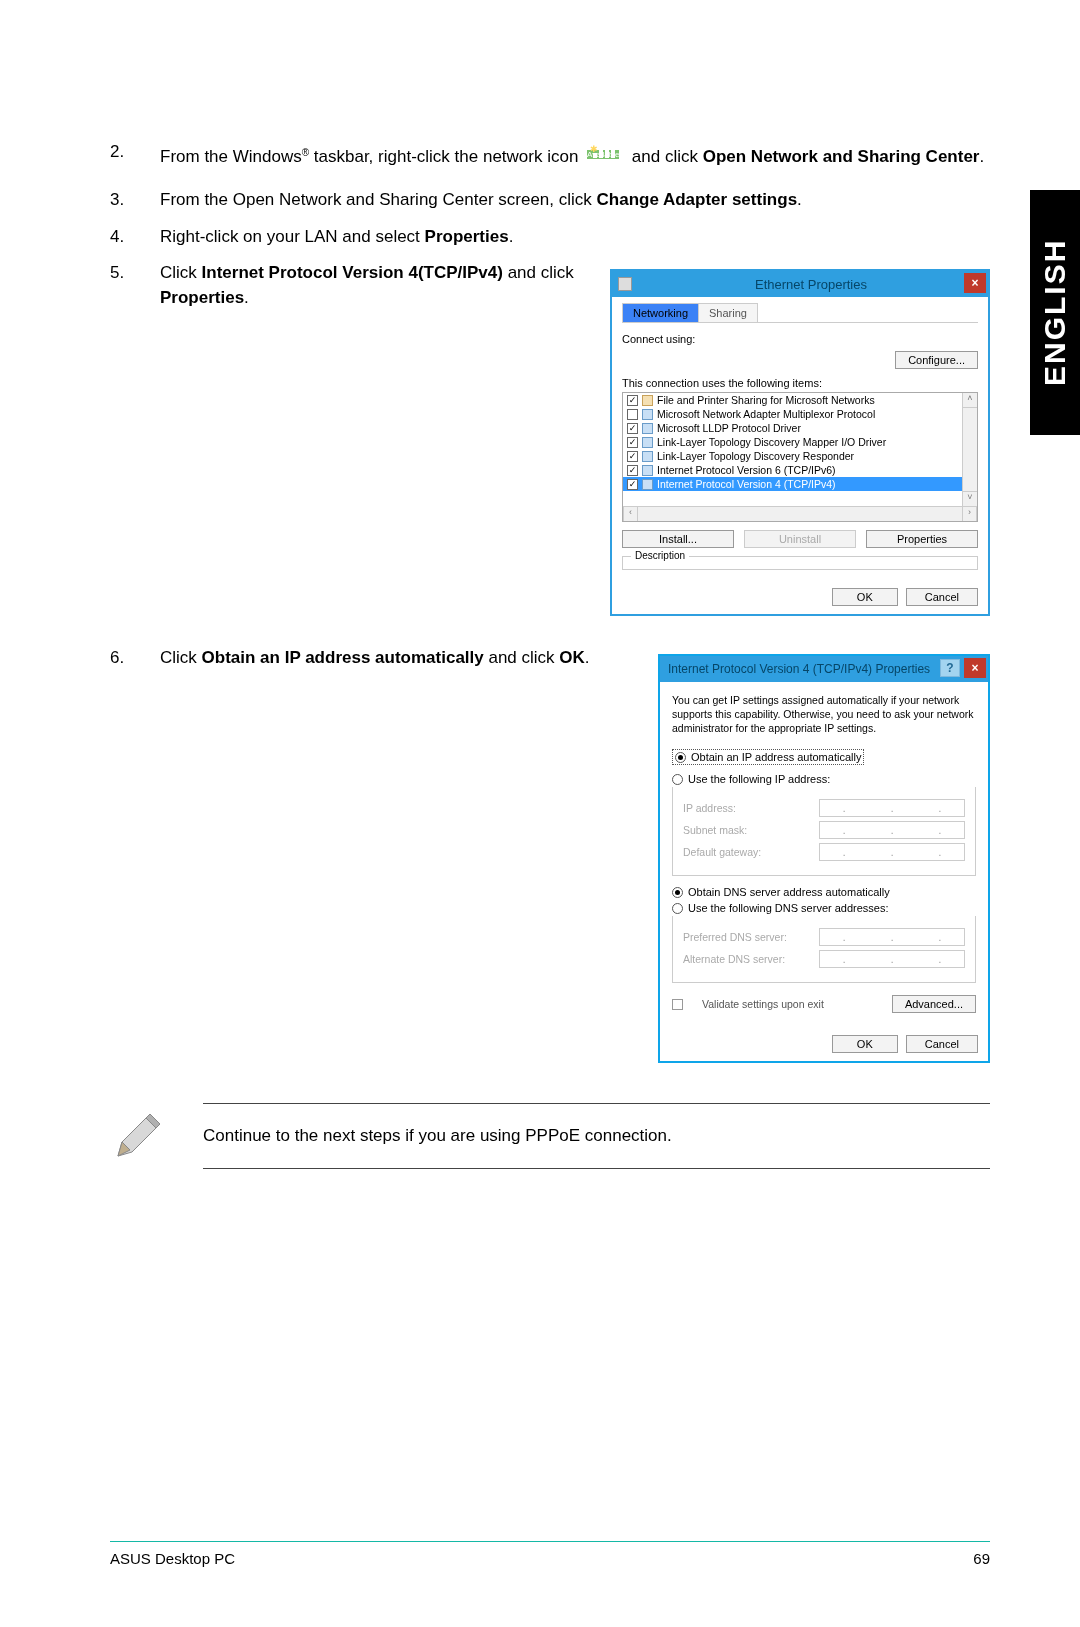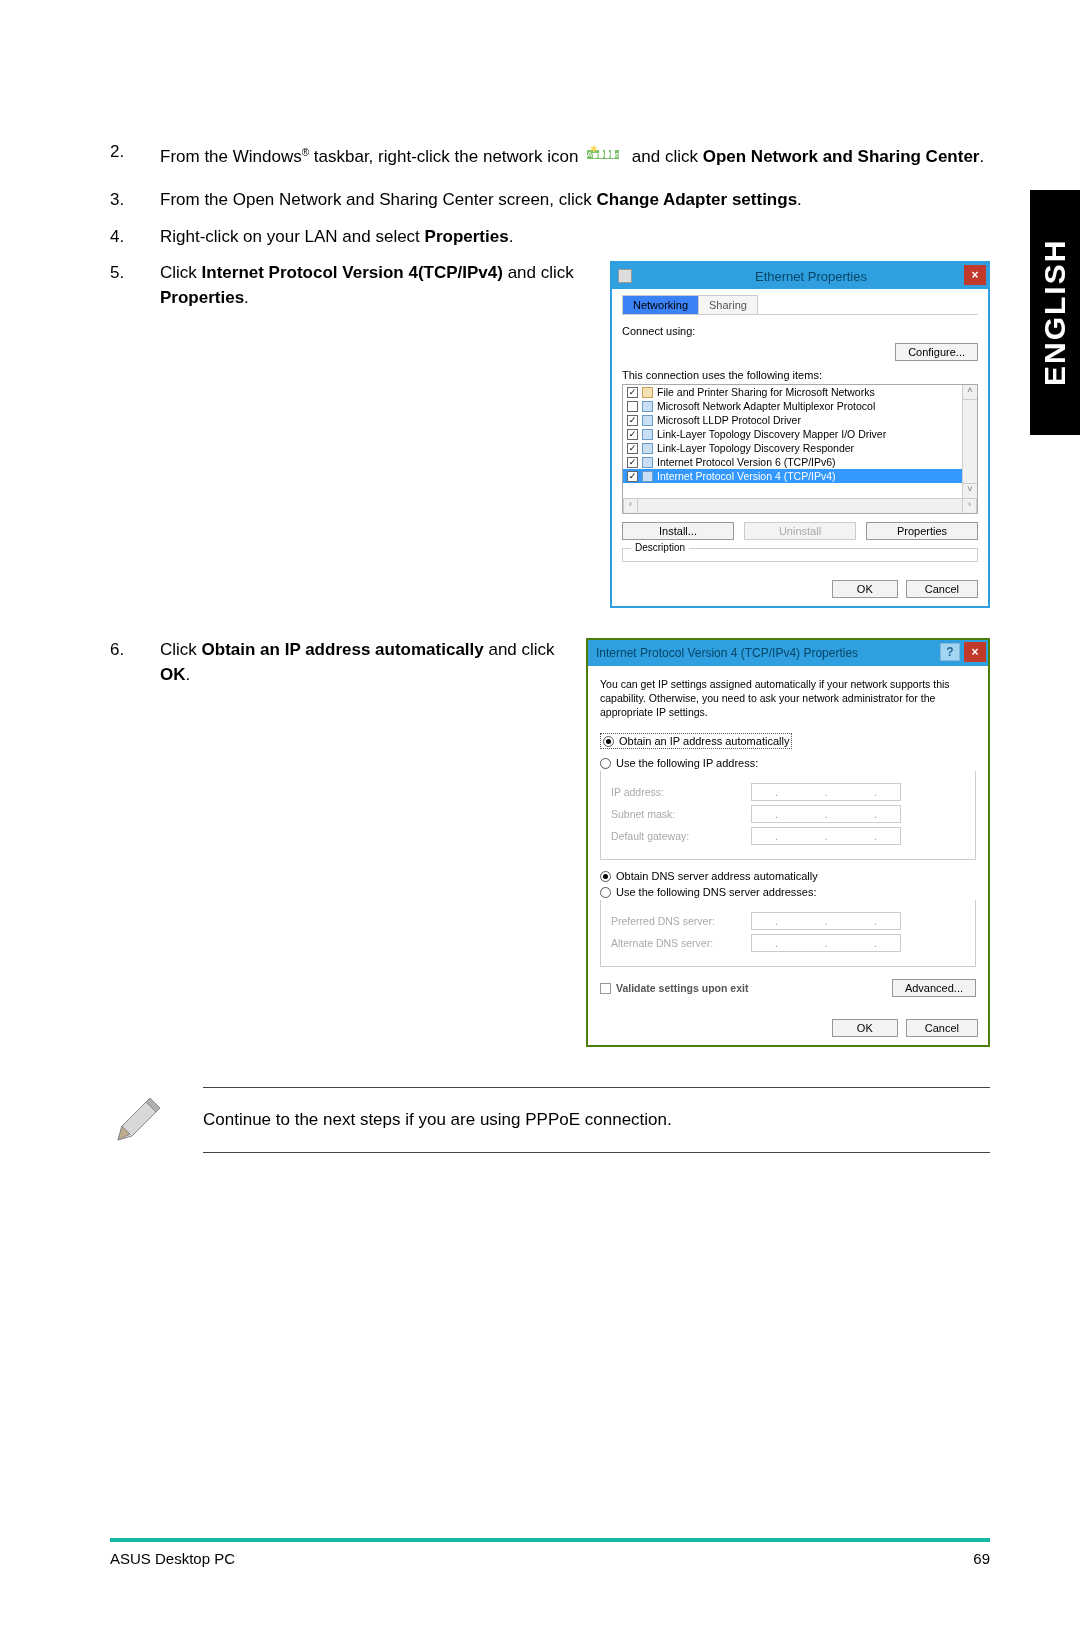--- a/index.html
+++ b/index.html
@@ -62,21 +62,21 @@
   .net-icon .bars span:nth-child(3){height:11px;}
   .net-icon .bars span:nth-child(4){height:14px;}
   .net-icon .star{position:absolute;left:3px;top:1px;color:#ffd75e;font-size:9px;}
   .net-icon .bot { width:36px; height:14px; background:#7cc36e; color:#fff; font-size:8px; text-align:center; line-height:14px;}
   .two-col {
     display: flex;
     gap: 18px;
     align-items: flex-start;
   }
   .two-col .left { flex: 1; }
-  .two-col .right { flex-shrink: 0; }
+  .two-col .right { flex-shrink: 0; margin-top: 8px; }
 
   
   .dlg1 {
     width: 380px;
     border: 2px solid #2f9fe0;
     background: #fff;
     font-size: 12px;
   }
   .dlg1-title {
     background: #2f9fe0;
@@ -120,22 +120,22 @@
   .scroll-h{height:15px;border-top:1px solid #ccc;background:#f0f0f0;display:flex;justify-content:space-between;font-size:9px;color:#777;}
   .scroll-h span{width:15px;text-align:center;border-left:1px solid #ccc;border-right:1px solid #ccc;}
   .btn-row{display:flex;justify-content:space-between;margin:8px 0;gap:10px;}
   .btn-row .win-btn{flex:1;text-align:center;}
   .desc-box{border:1px solid #ccc;padding:6px;font-size:10.5px;position:relative;margin-top:2px;}
   .desc-box .legend{position:absolute;top:-7px;left:8px;background:#fff;padding:0 4px;font-size:10px;}
   .dlg-footer{display:flex;justify-content:flex-end;gap:8px;padding:8px 10px;}
 
   
   .dlg2 {
-    width: 404px;
-    border: 2px solid #4d7c0f;
+    width: 332px;
+    border: 2px solid #0ea5e9;
     background: #fff;
     font-size: 11px;
   }
   .dlg2-title{
     background:#2f9fe0;color:#064668;height:26px;display:flex;align-items:center;padding:0 8px;font-size:12px;position:relative;
   }
   .dlg2-title .help{position:absolute;right:28px;top:3px;width:20px;height:18px;background:#a3d4f0;color:#236a95;display:flex;align-items:center;justify-content:center;font-weight:bold;border:1px solid #7fb9dd;}
   .dlg2-body{padding:6px 12px 10px;}
   .info-txt{font-size:10.5px;margin:6px 0 10px;line-height:1.3;}
   .radio-row{display:flex;align-items:center;gap:5px;margin:4px 0;font-size:11px;}
@@ -168,21 +168,21 @@
     padding: 22px 0;
     font-size:17px;
   }
 
   
   .page-footer{
     position:absolute;
     left:110px;
     bottom:60px;
     width:880px;
-    border-top:4px solid #14b8a6;
+    border-top:1px solid #14b8a6;
     padding-top:8px;
     display:flex;
     justify-content:space-between;
     font-size:15px;
   }
 </style>
 </head>
 <body>
 
 <div class="side-tab">ENGLISH</div>
@@ -385,21 +385,21 @@
                 <span class="lbl">Alternate DNS server:</span>
                 <span class="ip-box">
                   <span>.</span>
                   <span>.</span>
                   <span>.</span>
                 </span>
               </div>
           </div>
 
           <div class="validate-row">
-            <span style="display:flex;align-items:center;gap:5px;font-weight:bold;">
+            <span style="display:flex;align-items:center;gap:19px;">
               <span class="chk" style="border-color:#999"></span>
               <span class="lbl2">Validate settings upon exit</span>
             </span>
             <span class="win-btn">Advanced...</span>
           </div>
         </div>
         <div class="dlg-footer">
           <span class="win-btn" style="padding:2px 24px">OK</span>
           <span class="win-btn" style="padding:2px 18px">Cancel</span>
         </div>

